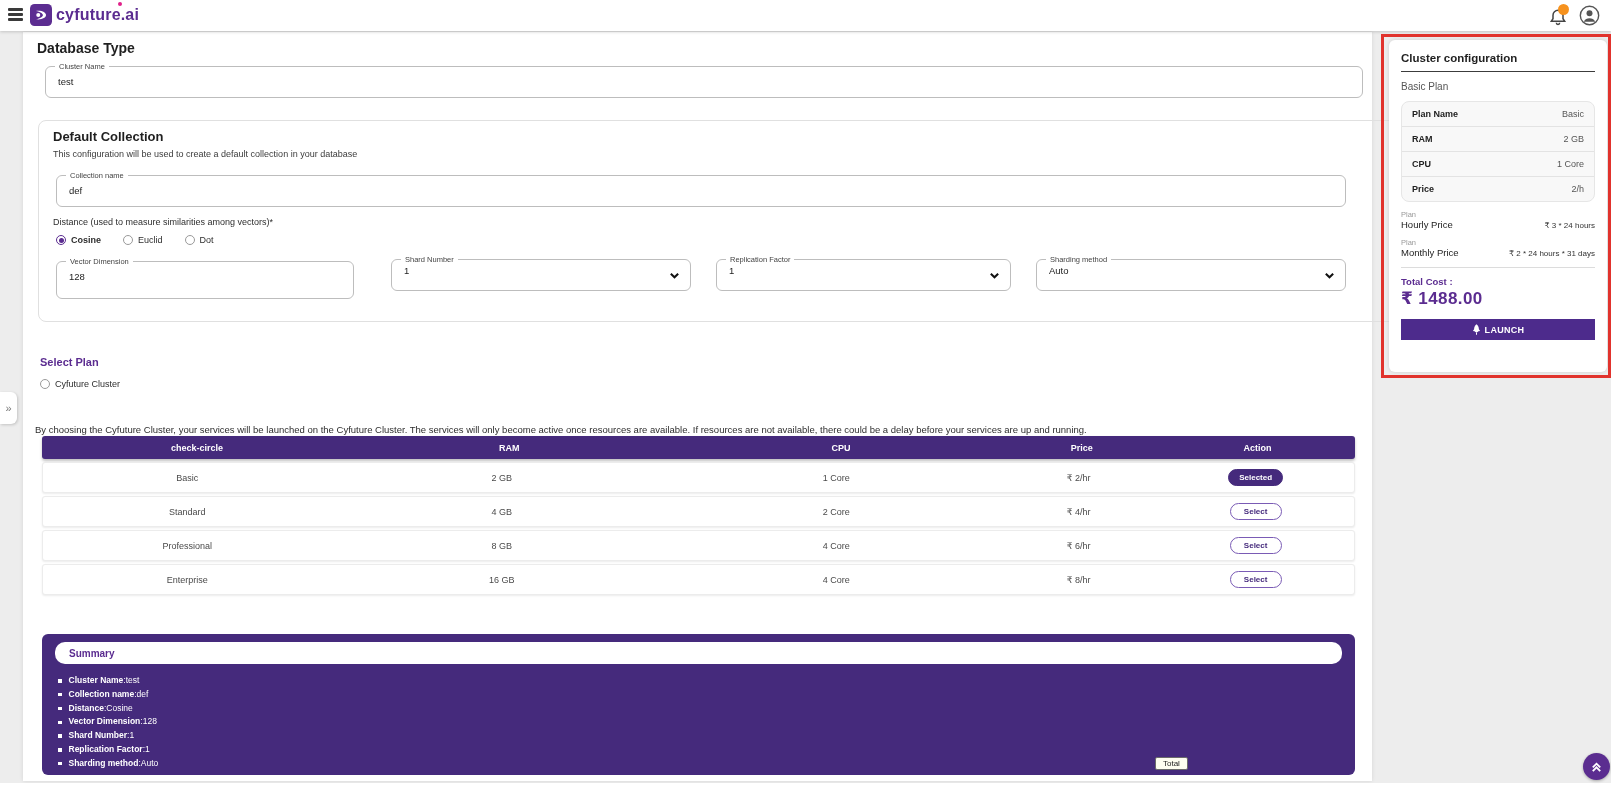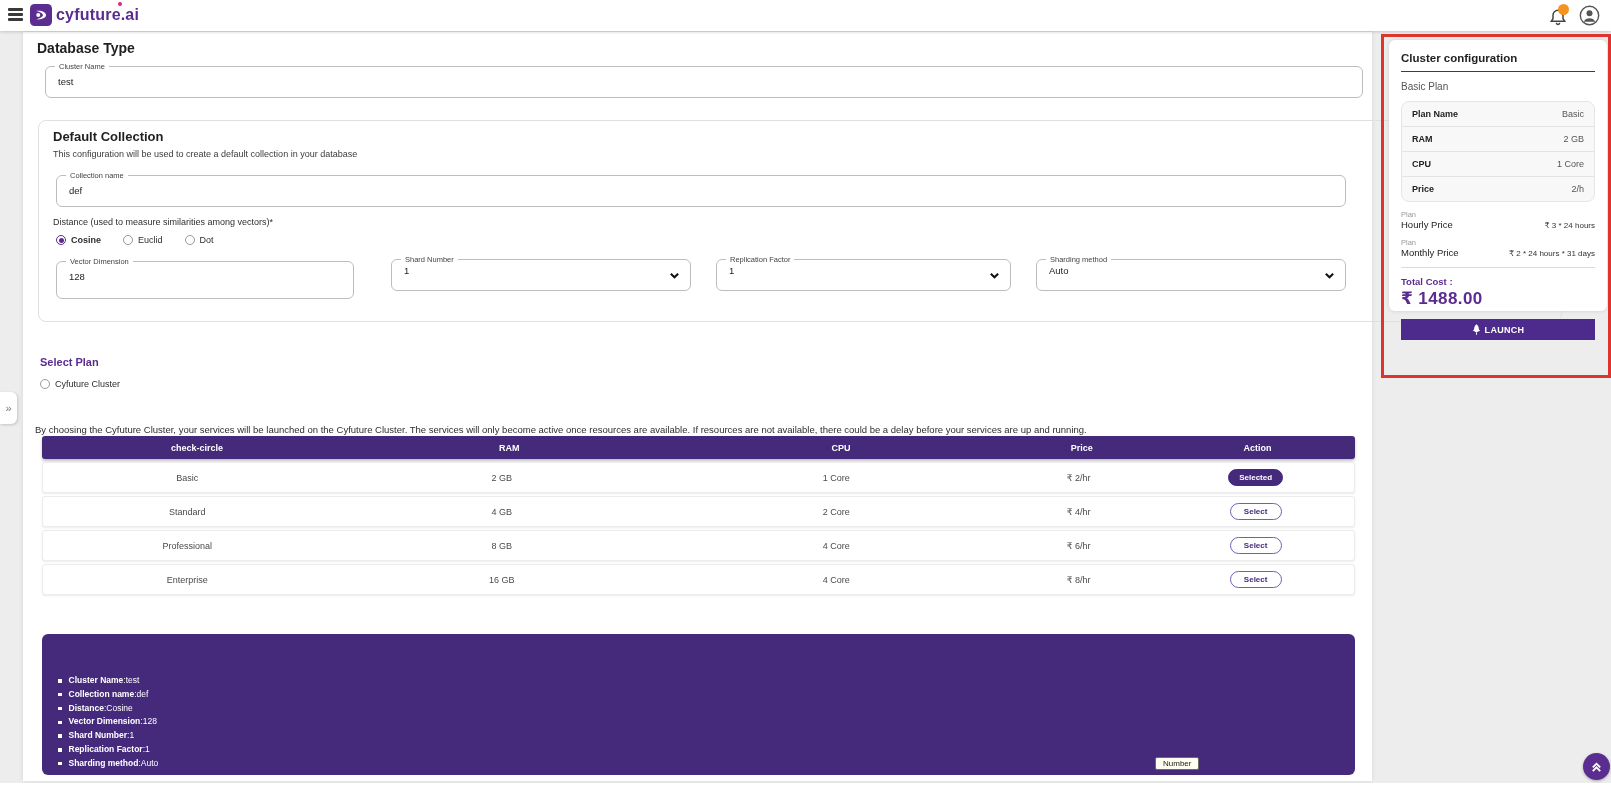--- a/index.html
+++ b/index.html
@@ -71,21 +71,21 @@
   .sum-bar { position:absolute; left:13px; top:8px; width:1287px; height:22px; background:#fff; border-radius:10px; display:flex; align-items:center; }
   .sum-bar-label { margin-left:14px; font-size:10px; font-weight:800; color:#5b2c90; }
   .sum-list { position:absolute; left:16px; top:40px; list-style:none; }
   .sum-list li { display:flex; align-items:center; font-size:8.5px; color:#fff; line-height:13.8px; }
   .sq { width:3.5px; height:3.5px; background:#fff; margin-right:7px; }
   .sum-list b { font-weight:800; }
   .close-btn { position:absolute; left:1113px; top:123px; background:#fdfdf0; border:1px solid #6b6b6b; border-radius:2px; font-size:8px; color:#1c1c1c; padding:1px 7px; cursor:pointer; font-family:inherit; }
 
   
   .red-annotation { position:absolute; left:1381px; top:34px; width:230px; height:344px; border:3px solid #e1332d; z-index:30; pointer-events:none; }
-  .sidebar { position:absolute; left:1389px; top:40px; width:218px; height:271px; background:#fff; border-radius:6px; box-shadow:0 0 4px rgba(0,0,0,.12); padding:12px; z-index:10; }
+  .sidebar { position:absolute; left:1389px; top:40px; width:218px; height:332px; background:#fff; border-radius:6px; box-shadow:0 0 4px rgba(0,0,0,.12); padding:12px; z-index:10; }
   .cc-title { font-size:11.5px; font-weight:800; color:#1f1f1f; padding-bottom:7px; border-bottom:1.3px solid #3c3c3c; }
   .cc-plan { font-size:10px; color:#555; margin-top:9px; }
   .cc-card { margin-top:9px; background:#f8f8f8; border:1px solid #e6e6e6; border-radius:8px; }
   .cc-row { display:flex; justify-content:space-between; padding:7px 10px; border-bottom:1px solid #e3e3e3; }
   .cc-row:last-child { border-bottom:0; }
   .cc-row .lab { font-size:9px; font-weight:800; color:#222; }
   .cc-row .val { font-size:9px; color:#555; }
   .price-block { margin-top:8px; }
   .price-plan { font-size:7.5px; color:#9a9a9a; }
   .price-line { display:flex; justify-content:space-between; align-items:baseline; }
@@ -241,20 +241,23 @@
     <div class="p-row">
       <div class="cell c1">Enterprise</div>
       <div class="cell c2">16 GB</div>
       <div class="cell c3">4 Core</div>
       <div class="cell c4">₹ 8/hr</div>
       <div class="cell c5"><span class="pill outline">Select</span></div>
     </div>
   </div>
 
   <div class="summary">
+    <div class="sum-bar">
+      <span class="sum-bar-label">Summary</span>
+    </div>
     <ul class="sum-list">
       <li>
           <span class="sq"></span>
           <b>Cluster Name</b>
           <span> : </span>
           <span>test</span>
         </li>
       <li>
           <span class="sq"></span>
           <b>Collection name</b>
@@ -285,21 +288,21 @@
           <span> : </span>
           <span>1</span>
         </li>
       <li>
           <span class="sq"></span>
           <b>Sharding method</b>
           <span> : </span>
           <span>Auto</span>
         </li>
     </ul>
-    <button class="close-btn">Number</button>
+    <button class="close-btn">Total</button>
   </div>
 </div>
 
 <div class="red-annotation"></div>
 <div class="sidebar">
   <div class="cc-title">Cluster configuration</div>
   <div class="cc-plan">Basic Plan</div>
 
   <div class="cc-card">
     <div class="cc-row">

